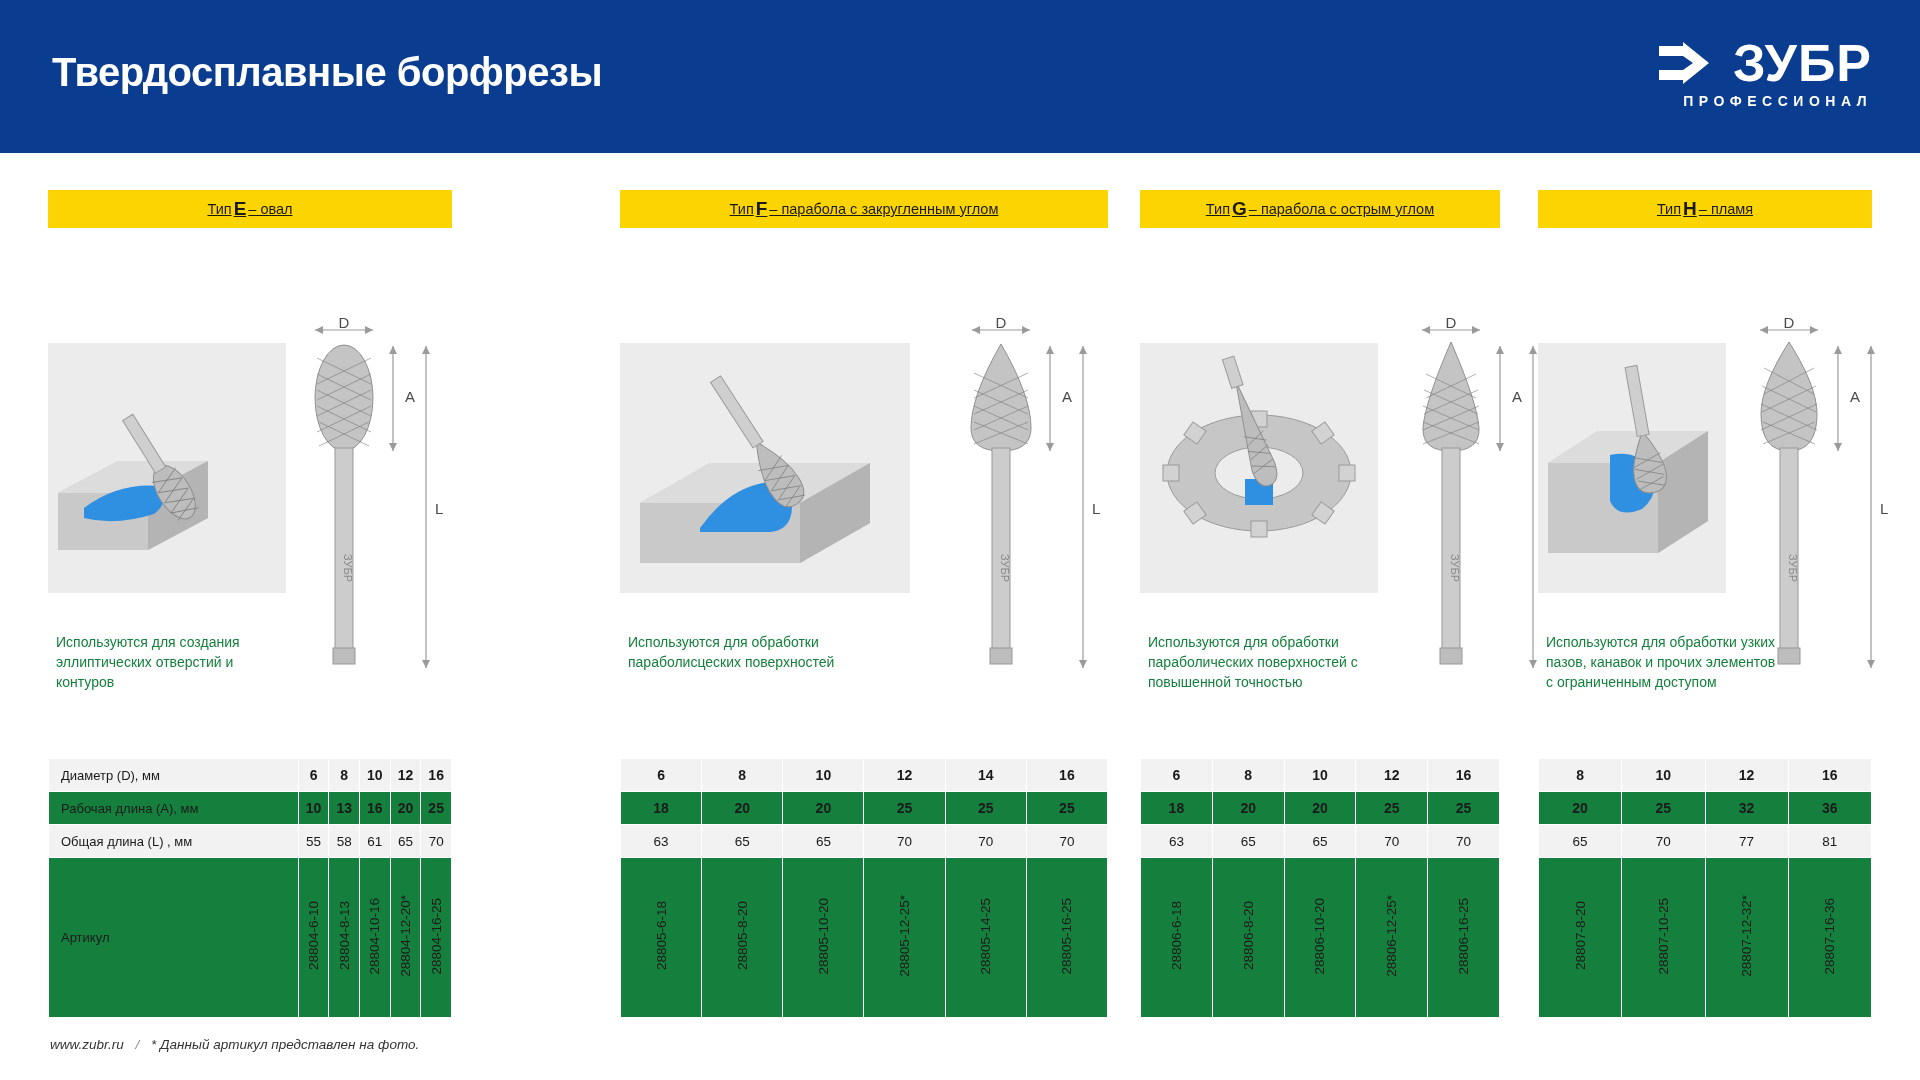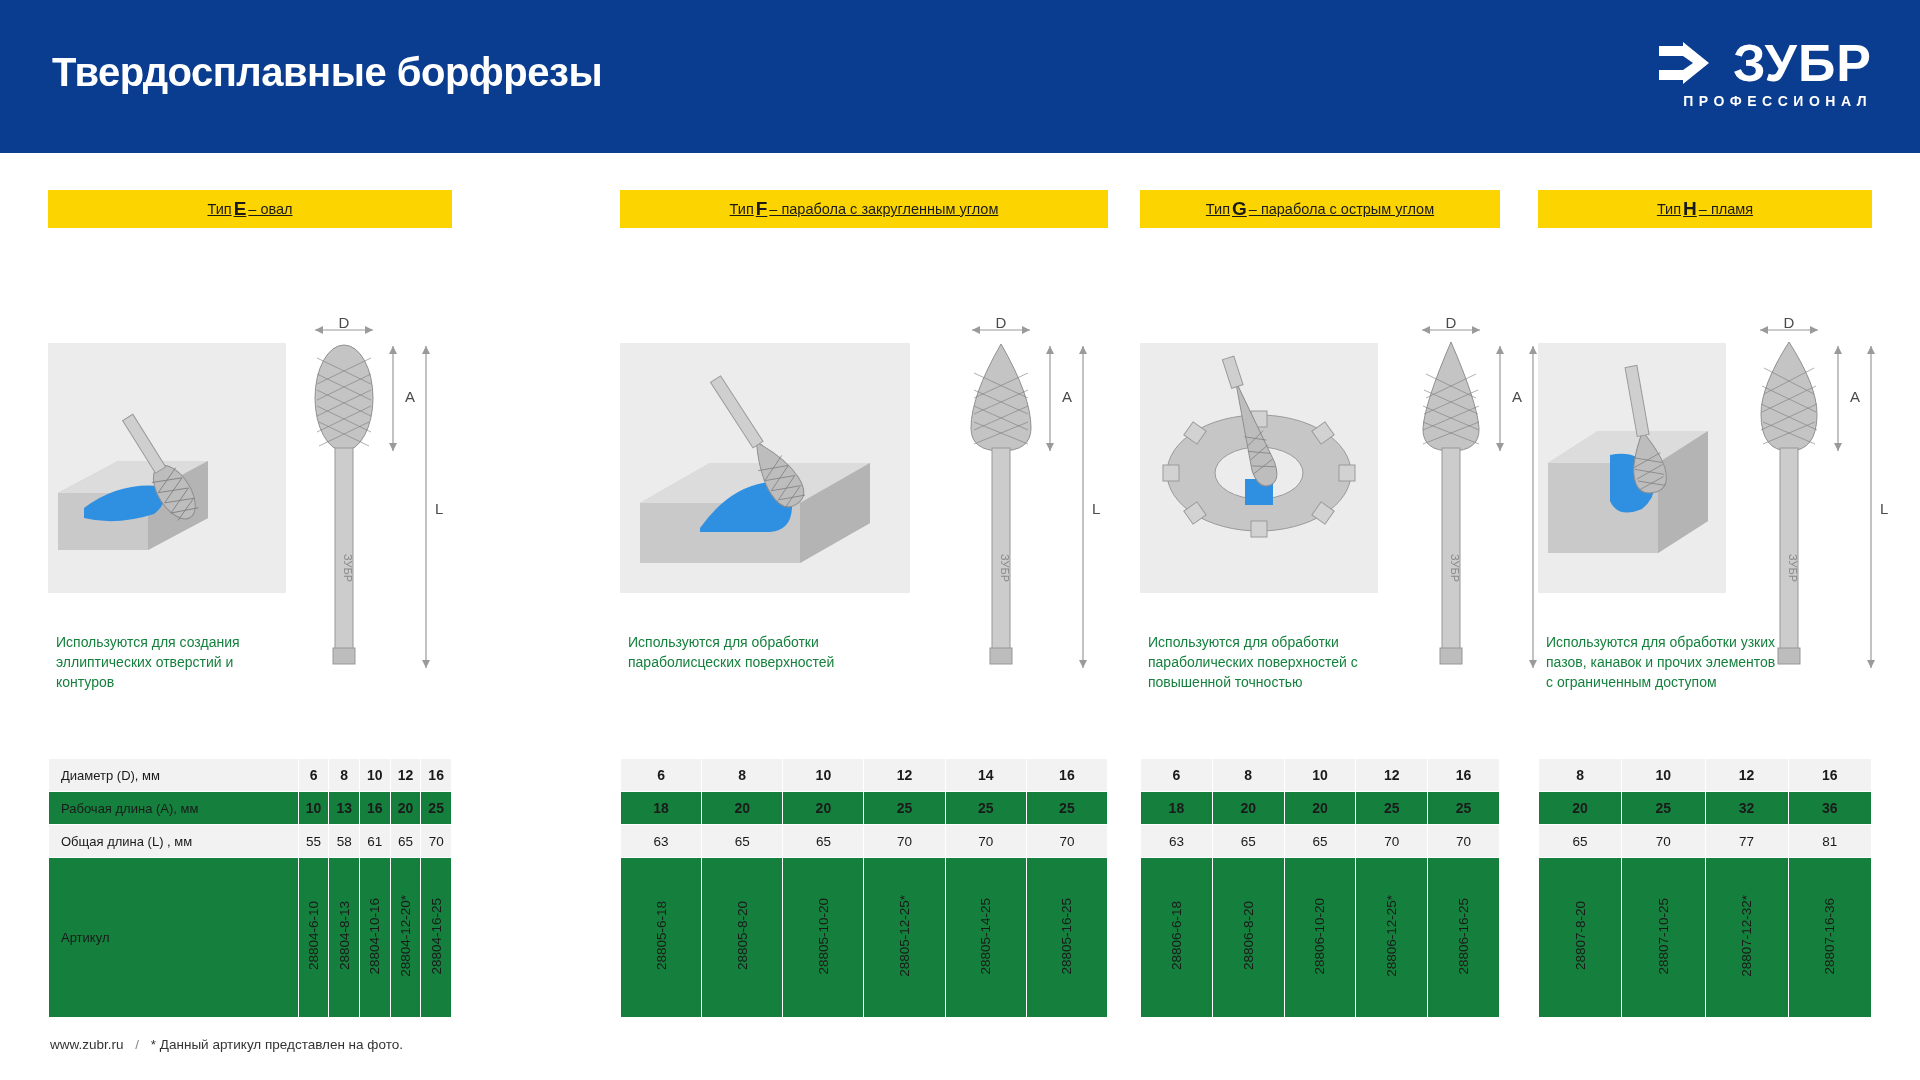--- a/index.html
+++ b/index.html
@@ -92,21 +92,21 @@
     height:160px; vertical-align:middle;
   }
   .art-vert {
     writing-mode:vertical-rl; transform:rotate(180deg);
     font-size:13.5px; white-space:nowrap; display:inline-block;
   }
 
   
   .footer {
     position:absolute; left:50px; bottom:28px;
-    font-size:13.5px; color:#333333;
+    font-size:13.5px; color:#333333;font-style:italic;
   }
   .footer .sep { color:#888; padding:0 8px; }
 </style>
 </head>
 <body>
 
 <div class="header">
   <div class="header-title">Твердосплавные борфрезы</div>
   <div class="logo-wrap">
     <div class="logo-row">

